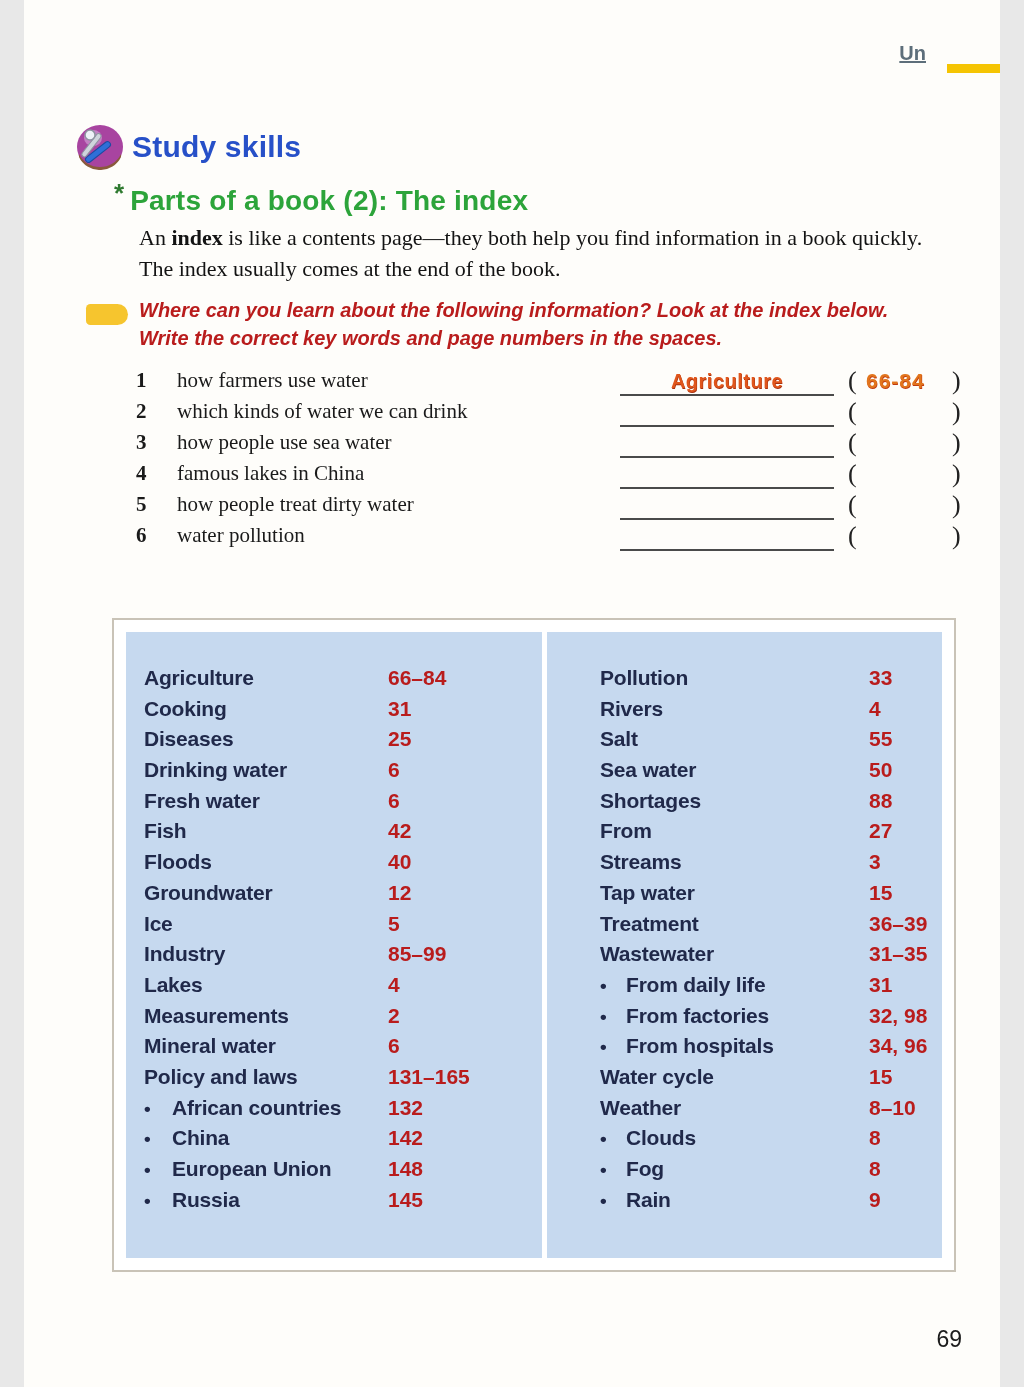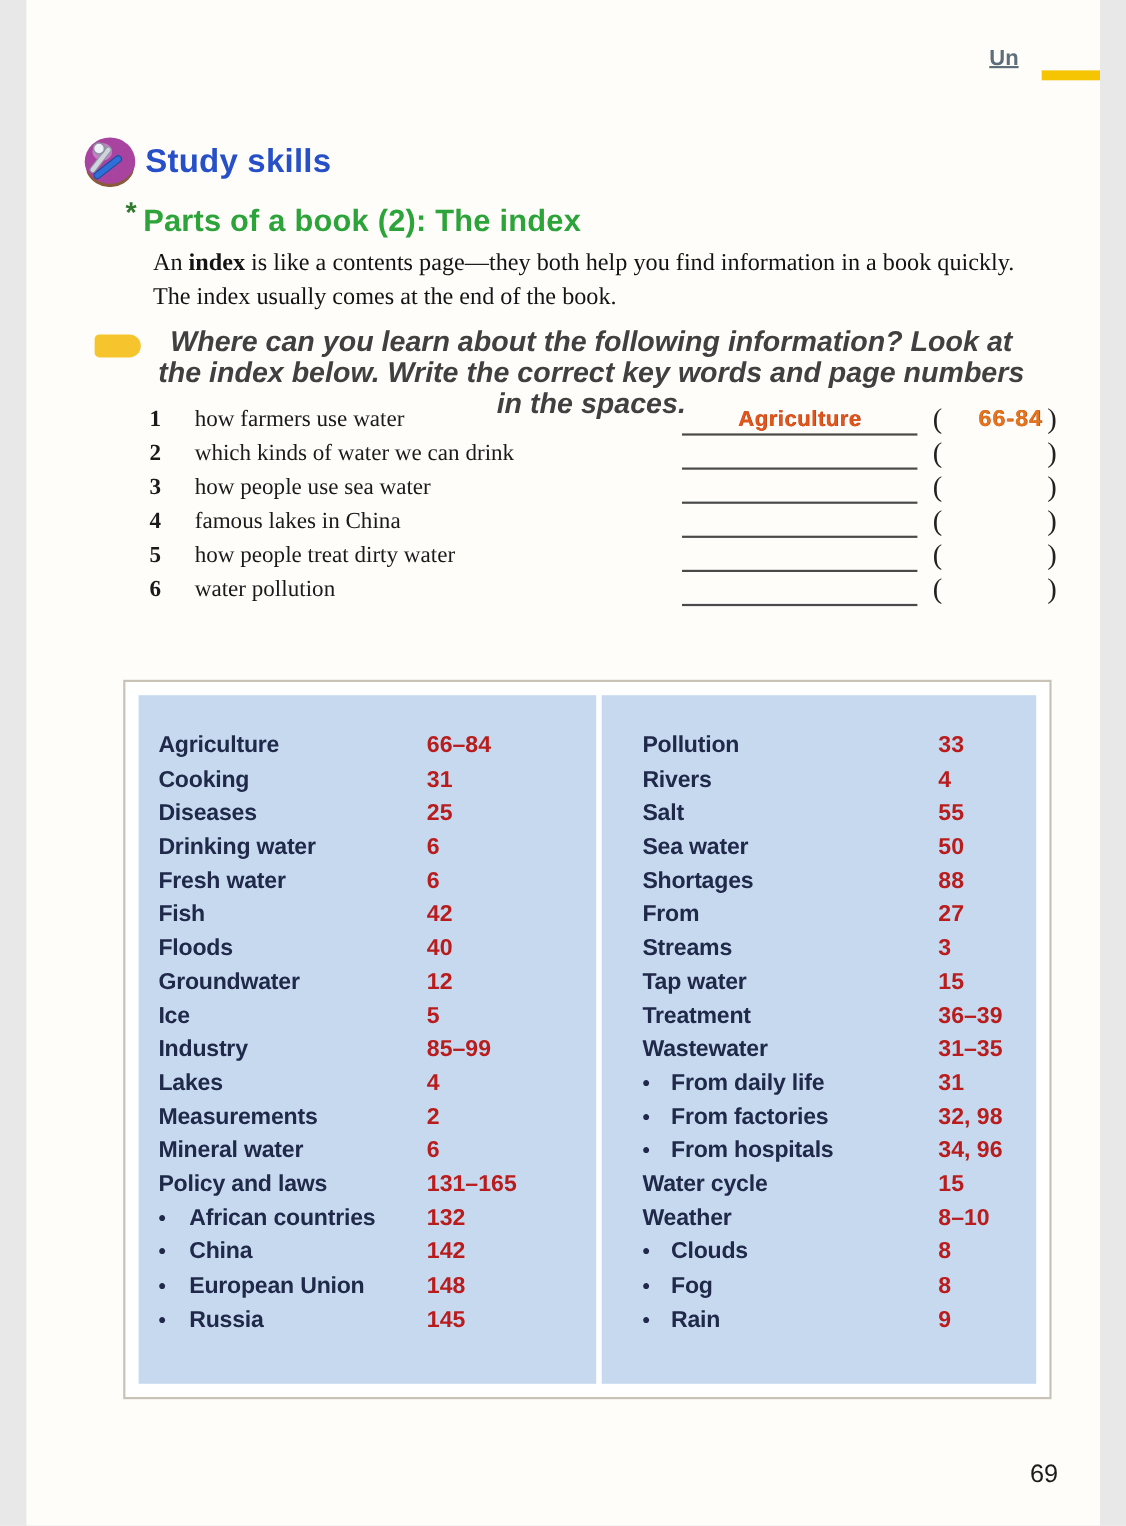--- a/index.html
+++ b/index.html
@@ -26,56 +26,56 @@
   
   .intro{
     position:absolute;left:115px;top:222px;width:815px;margin:0;
     font:22px/31px "Liberation Serif",serif;color:#131313;
   }
   
   .task{position:absolute;left:62px;top:296px;width:850px;}
   .pill{position:absolute;left:0;top:8px;width:42px;height:21px;background:#f6c52e;border-radius:5px 12px 12px 5px;}
   .task-text{
     margin:0 0 0 53px;font-family:"Liberation Sans",sans-serif;
-    font-style:italic;font-weight:600;font-size:26px;line-height:28px;color:#404040;text-align:center;
+    font-style:italic;font-weight:600;font-size:20px;line-height:28px;color:#b91c1c;
   }
   
   .questions{position:absolute;left:90px;top:366px;width:860px;}
   .q-row{position:relative;height:31px;}
   .q-num{position:absolute;left:22px;top:2px;font:bold 21px "Liberation Serif",serif;}
   .q-text{position:absolute;left:63px;top:2px;font:21px "Liberation Serif",serif;}
   .q-blank{position:absolute;left:506px;top:0;width:214px;height:28px;border-bottom:2px solid #4a4a4a;}
   .q-ans{
     position:absolute;left:0;right:0;bottom:1px;text-align:center;
     font:bold 20px "Liberation Sans",sans-serif;color:#e0561c;
     letter-spacing:0.5px;text-shadow:0.5px 0.5px 0 #a8300e;
   }
   .paren{position:absolute;top:0;font:26px "Liberation Serif",serif;color:#222;}
   .q-open{left:734px;}
   .q-close{left:838px;}
   .q-pages{
-    position:absolute;left:752px;top:3px;width:82px;text-align:right;
+    position:absolute;left:752px;top:3px;width:82px;text-align:left;
     font:bold 21px "Liberation Sans",sans-serif;color:#e2751d;
     letter-spacing:1px;text-shadow:0.5px 0.5px 0 #c03a10;
   }
   
   .index-card{
     position:absolute;left:88px;top:618px;width:844px;height:654px;
     background:#fff;border:2px solid #c9c3b7;box-sizing:border-box;
     padding:12px;display:flex;gap:5px;
   }
   .index-col{background:#c6d9ef;box-sizing:border-box;padding:34px 0 0 18px;}
   .col-left{flex:0 0 416px;}
   .col-right{flex:1;padding-left:37px;}
   .idx-row{display:flex;align-items:baseline;height:30.7px;}
   .term{
     flex:0 0 244px;font:bold 21px "Liberation Sans",sans-serif;
     color:#20294a;letter-spacing:-0.2px;white-space:nowrap;
   }
-  .col-right .term{flex-basis:269px;}
+  .col-right .term{flex-basis:269px;margin-left:16px;}
   .pg{font:bold 21px "Liberation Sans",sans-serif;color:#b91c1c;white-space:nowrap;}
   .bullet{display:inline-block;width:28px;font-size:19px;}
   .col-right .bullet{width:26px;}
   
   .page-number{position:absolute;right:38px;bottom:34px;font:23px "Liberation Sans",sans-serif;color:#1c1c1c;}
 </style>
 </head>
 <body>
 
 <div class="sheet">

